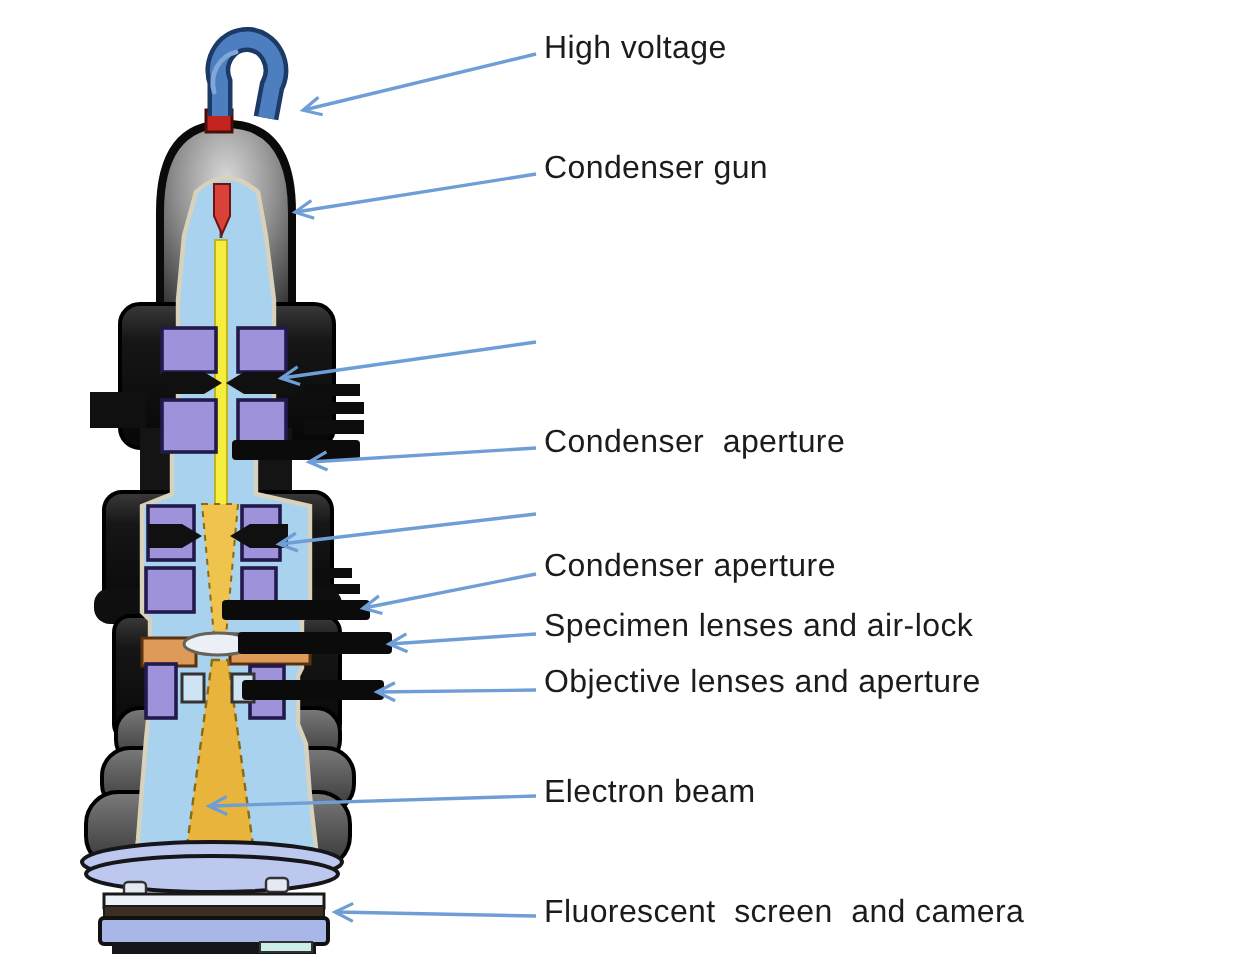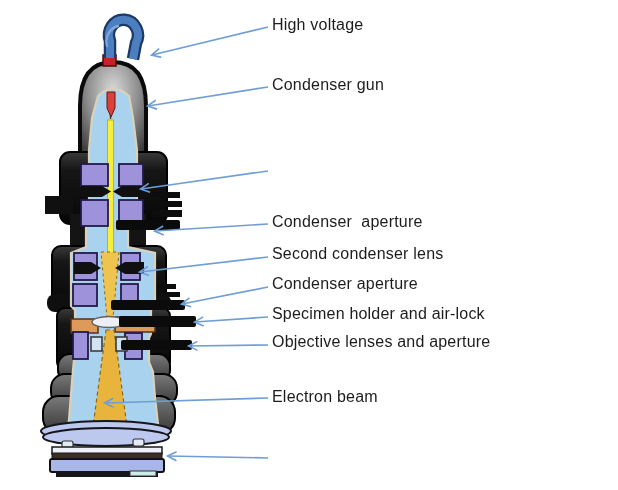--- a/index.html
+++ b/index.html
@@ -168,19 +168,19 @@
       <line x1="256" y1="317" x2="183" y2="322" marker-end="url(#ah)"></line>
       <line x1="256" y1="345" x2="177" y2="346" marker-end="url(#ah)"></line>
       <line x1="256" y1="398" x2="93" y2="403" marker-end="url(#ah)"></line>
       <line x1="256" y1="458" x2="156" y2="456" marker-end="url(#ah)"></line>
     </g>
   </svg>
 
   <div class="label l1">High voltage</div>
   <div class="label l2">Condenser gun</div>
   <div class="label l4">Condenser  aperture</div>
-  <div class="label l5">Second condenser lens</div>
   <div class="label l6">Condenser aperture</div>
-  <div class="label l7">Specimen holder and air-lock</div>
+  <div class="label l7">Specimen lenses and air-lock</div>
   <div class="label l9">Electron beam</div>
   <div class="label l8">Objective lenses and aperture</div>
+  <div class="label l10">Fluorescent  screen  and camera</div>
 
 </div>
 
 </body></html>

